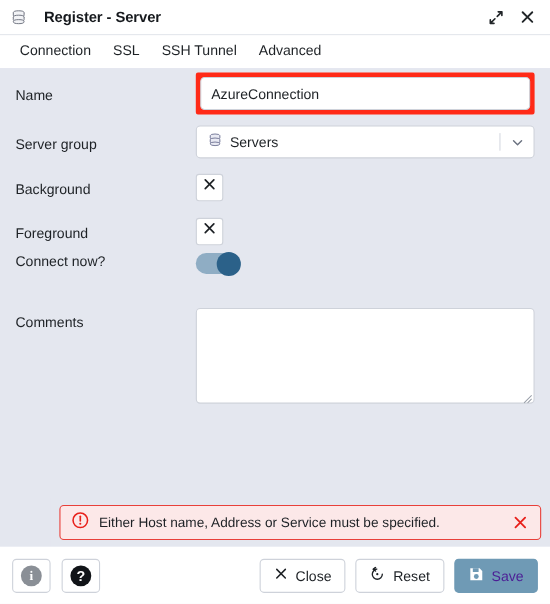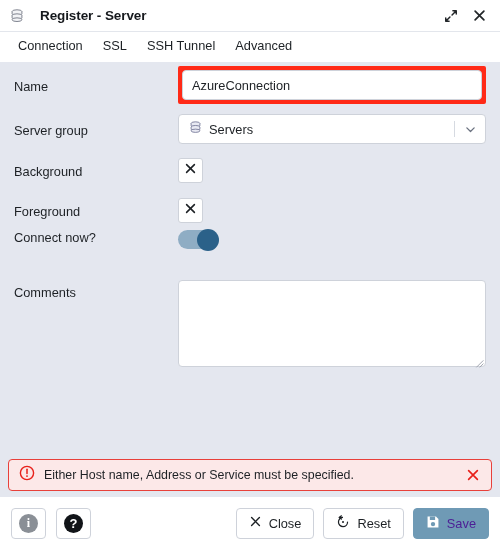--- a/index.html
+++ b/index.html
@@ -249,20 +249,21 @@
     width: 11px;
     height: 11px;
     pointer-events: none;
   }
 
   
   .error-wrap {
     padding: 6px 8px 6px 8px;
     box-sizing: border-box;
     background: #e4e7ef;
+    margin-left: 46px;
   }
   .error-bar {
     height: 32px;
     border: 1px solid #e8403a;
     background: #fce8e8;
     border-radius: 4px;
     display: flex;
     align-items: center;
     padding: 0 10px 0 10px;
     box-sizing: border-box;

